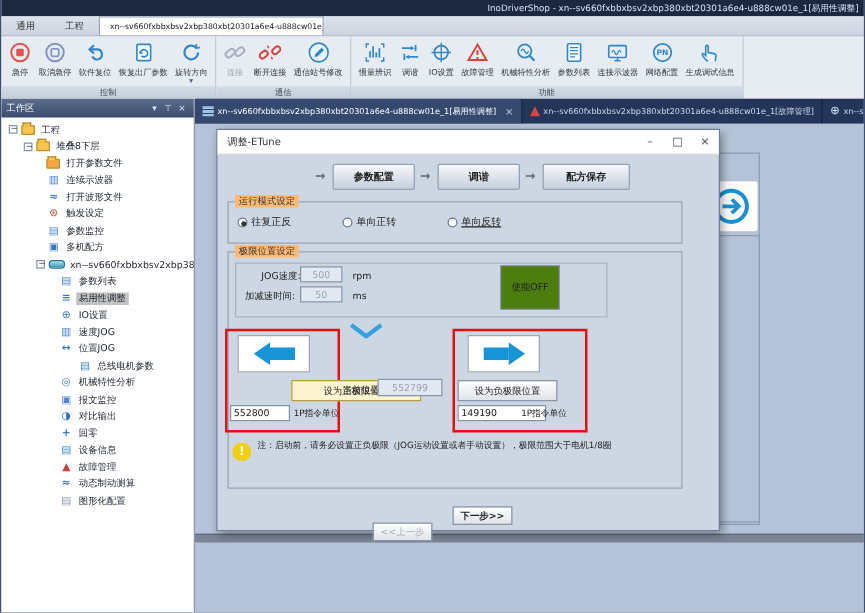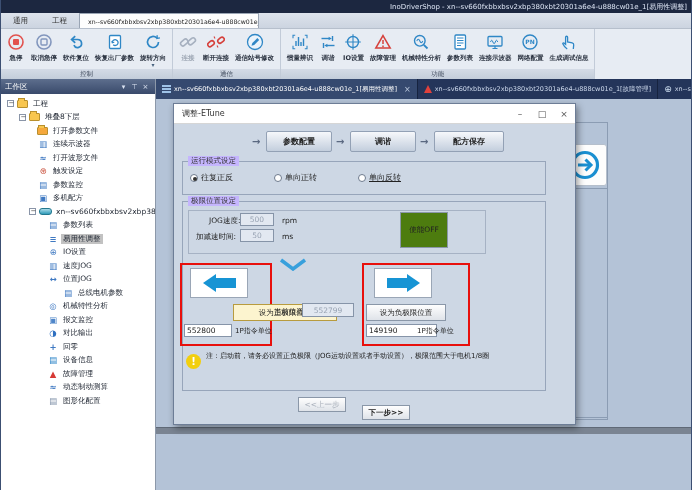--- a/index.html
+++ b/index.html
@@ -12,21 +12,21 @@
   
   .rtabs{position:absolute;left:0;top:13px;width:692px;height:16px;background:linear-gradient(#dde3ec,#ccd4e0);display:flex;align-items:stretch;border-bottom:1px solid #b6bfcc;}
   .rtab{font-size:7.5px;color:#333;padding:3px 12px 0 12px;}
   .rtab.filetab{background:#fdfdfd;border:1px solid #9aa5b4;border-bottom:none;font-size:6.2px;padding:4px 8px 0 8px;color:#222;max-width:180px;white-space:nowrap;overflow:hidden;}
   
   .ribbon{position:absolute;left:0;top:29px;width:692px;height:50px;background:#e7ecf3;display:flex;}
   .rgroup{display:flex;flex-direction:column;border-right:1px solid #c2cbd8;}
   .ritems{display:flex;align-items:flex-start;padding:2px 3px 0 3px;height:40px;}
   .ritem{display:flex;flex-direction:column;align-items:center;padding:0 3px;cursor:default;}
   .ricon{height:22px;display:flex;align-items:center;justify-content:center;}
-  .rlbl{font-size:6.5px;color:#2c3442;white-space:nowrap;margin-top:1px;font-weight:bold;}
+  .rlbl{font-size:6.5px;color:#2c3442;white-space:nowrap;margin-top:1px;}
   .rlbl.dis{color:#a0a9b6;}
   .caret{font-size:6px;color:#47617e;line-height:4px;}
   .rglabel{height:10px;background:linear-gradient(#d4dbe6,#c3cdda);font-size:6.5px;color:#3f4a5c;text-align:center;line-height:10px;}
   
   .sidebar{position:absolute;left:0;top:79px;width:155px;height:411px;background:#fff;border-right:1px solid #8c98a9;}
   .wshead{height:15px;background:linear-gradient(#5d6e8d,#394a6b);color:#fff;font-size:7.5px;display:flex;align-items:center;padding:0 4px;}
   .wshead .t{flex:1;}
   .wshead .hb{width:11px;text-align:center;font-size:7px;color:#dce4f2;cursor:default;}
   .tree{padding-top:3px;overflow:hidden;height:396px;}
   .trow{display:flex;align-items:center;height:13.5px;white-space:nowrap;}
@@ -69,21 +69,21 @@
   .splitter{position:absolute;left:0px;top:328px;width:537px;height:7px;background:#7a8492;border-top:1px solid #5f6977;}
   
   .dlg{position:absolute;left:172px;top:103px;width:403px;height:322px;background:#cdd7e4;border:1px solid #6d7d96;box-shadow:2px 3px 7px rgba(0,0,0,.4);z-index:5;}
   .dtitle{position:absolute;left:0;top:0;width:100%;height:20px;background:#fff;border-bottom:1px solid #d6d6d6;display:flex;align-items:center;}
   .dtitle .t{font-size:8px;color:#333;padding-left:8px;flex:1;}
   .dctl{width:22px;text-align:center;font-size:9px;color:#555;}
   .step{position:absolute;height:21px;background:linear-gradient(#f6f8fb,#c3cedd);border:1px solid #93a1b5;border-radius:2px;font-size:8px;font-weight:bold;color:#222;text-align:center;line-height:19px;}
   .step.active{background:#fbf7d4;}
   .steparrow{position:absolute;font-size:10px;color:#5a6880;font-weight:bold;}
   .grp{position:absolute;border:1px solid #97a5ba;}
-  .grplbl{position:absolute;font-size:7.5px;color:#333;background:#c4b5fd;padding:0 3px;}
+  .grplbl{position:absolute;font-size:7.5px;color:#333;background:#fdba74;padding:0 3px;}
   .radio{position:absolute;display:flex;align-items:center;gap:3px;font-size:8px;color:#222;}
   .rc{width:8px;height:8px;border:1px solid #6d7a8d;border-radius:50%;background:#fff;position:relative;flex:none;}
   .rc.on::before{content:"";position:absolute;left:2px;top:2px;width:4px;height:4px;border-radius:50%;background:#333;}
   .flabel{position:absolute;font-size:7.5px;color:#222;white-space:nowrap;}
   .tin{position:absolute;border:1px solid #8694a8;background:#fff;font-size:7.5px;color:#222;padding:0 2px;font-family:"DejaVu Sans",sans-serif;}
   .tin.dis{background:#e2e8f1;color:#98a3b3;text-align:center;}
   .btn{position:absolute;background:linear-gradient(#fefefe,#dfe3e9);border:1px solid #8a97a8;font-size:7.5px;color:#222;text-align:center;cursor:default;font-family:"DejaVu Sans",sans-serif;}
   .btn.hl{background:#fcf4cf;border:1px solid #b89b3e;}
   .btn.disb{color:#a7aeb9;}
   .redbox{position:absolute;border:2px solid #e8100c;}
@@ -503,17 +503,17 @@
           <span class="headr"></span>
         </span>
     </div>
     <div class="btn" style="left:192px;top:200px;width:80px;height:17px;line-height:16px;">设为负极限位置</div>
     <input class="tin" style="left: 192px; top: 220px; width: 71px; height: 13px;" value="149190">
     <div class="flabel" style="left:243px;top:222px;font-size:7px;">1P指令单位</div>
 
     <div class="noteic" style="left:12px;top:250px;">!</div>
     <div class="notetxt" style="left:32px;top:247px;width:288px;">注：启动前，请务必设置正负极限（JOG运动设置或者手动设置），极限范围大于电机1/8圈</div>
 
-    <div class="btn disb" style="left:124px;top:293px;width:48px;height:15px;line-height:14px;">&lt;&lt;上一步</div>
+    <div class="btn disb" style="left:124px;top:314px;width:48px;height:15px;line-height:14px;">&lt;&lt;上一步</div>
     <div class="btn" style="left:188px;top:301px;width:48px;height:15px;line-height:14px;font-weight:bold;">下一步&gt;&gt;</div>
   </div>
 
 </div>
 
 </body></html>

